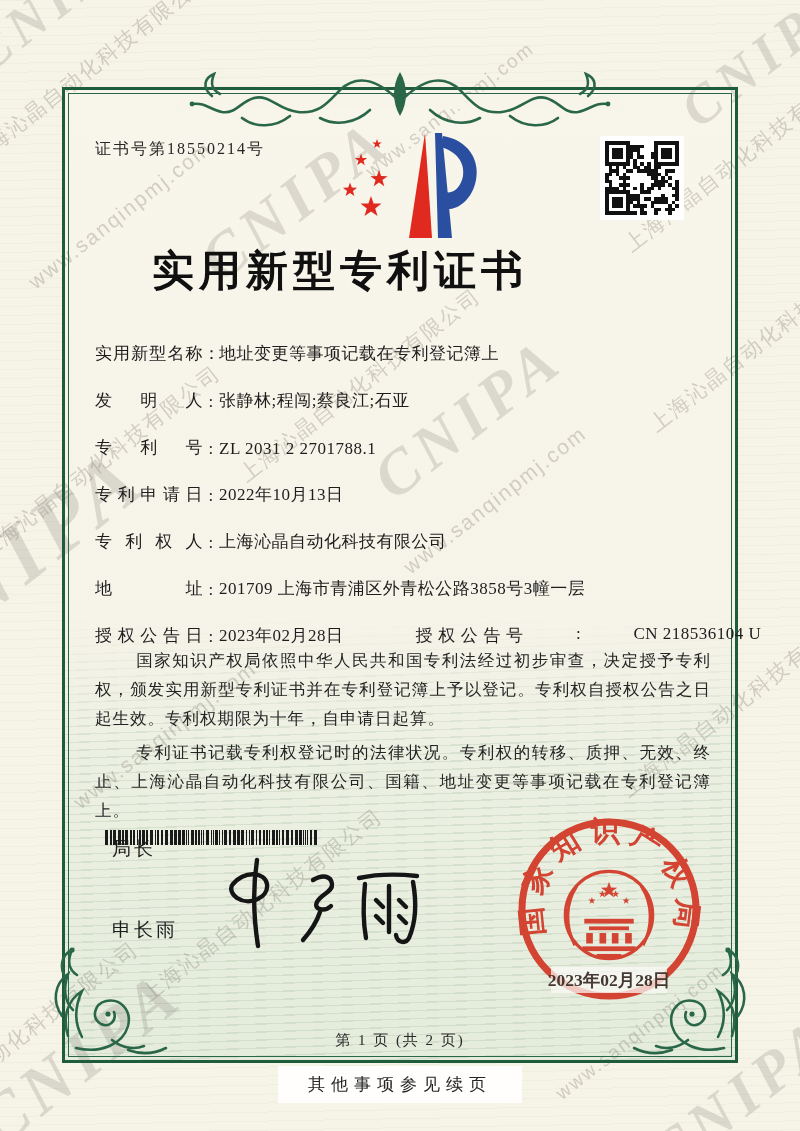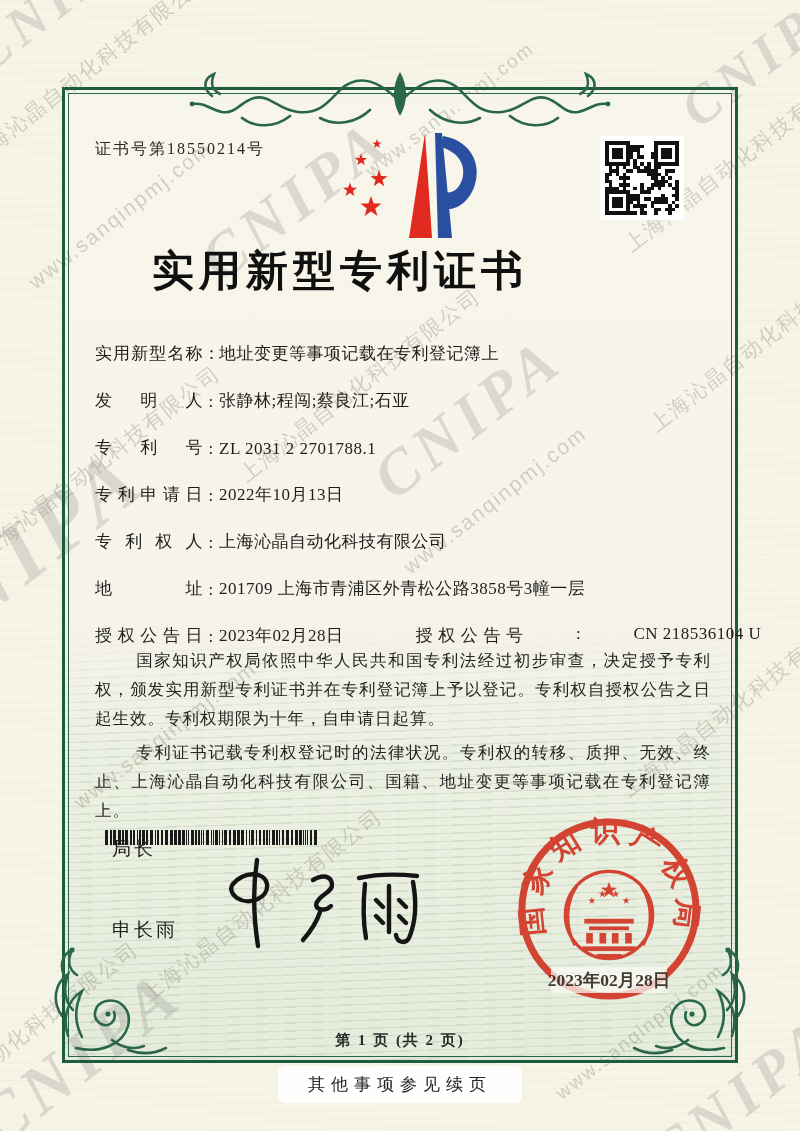--- a/index.html
+++ b/index.html
@@ -42,24 +42,24 @@
       color:#242424;text-align:justify;letter-spacing:1px;}
   .paras p{margin:0 0 5px 0;text-indent:2.5em;}
   .barcode{position:absolute;left:105px;top:830px;width:214px;height:15px;}
   .signer-title{position:absolute;left:112px;top:836px;font-size:19px;letter-spacing:3px;
       font-family:"Liberation Sans","DejaVu Sans",sans-serif;color:#1c1c1c;}
   .signer-name{position:absolute;left:112px;top:917px;font-size:19px;letter-spacing:3px;
       font-family:"Liberation Sans","DejaVu Sans",sans-serif;color:#1c1c1c;}
   .signature{position:absolute;left:213px;top:850px;width:228px;height:106px;}
   .seal{position:absolute;left:515px;top:815px;width:188px;height:188px;opacity:0.94;}
   .footer-page{position:absolute;left:0;top:1031px;width:800px;text-align:center;
-      font-size:15px;letter-spacing:2px;color:#2a2a2a;font-weight:bold;}
+      font-size:15px;letter-spacing:2px;color:#2a2a2a;}
   .note{position:absolute;left:0;top:1066px;width:800px;text-align:center;}
   .note span{display:inline-block;background:rgba(255,255,255,0.92);padding:7px 30px;
-      font-size:17px;letter-spacing:6px;color:#242424;border-radius:7px;}
+      font-size:17px;letter-spacing:6px;color:#242424;}
 </style>
 </head>
 <body>
 
 <div class="paper">
 
   <div class="frame-fill">
     <div class="waves"></div>
   </div>
 

